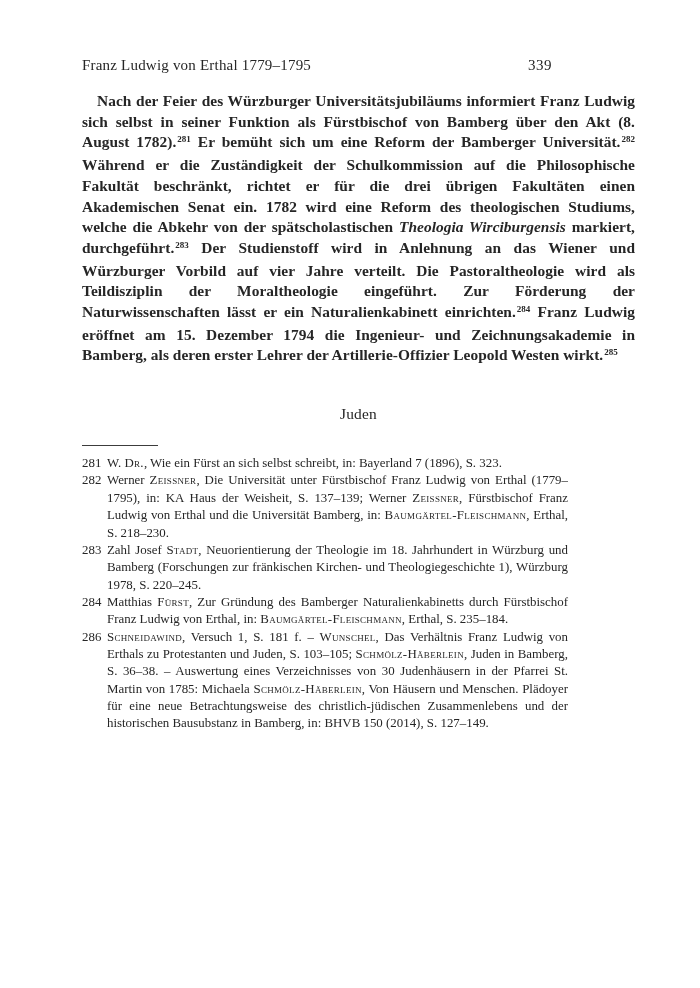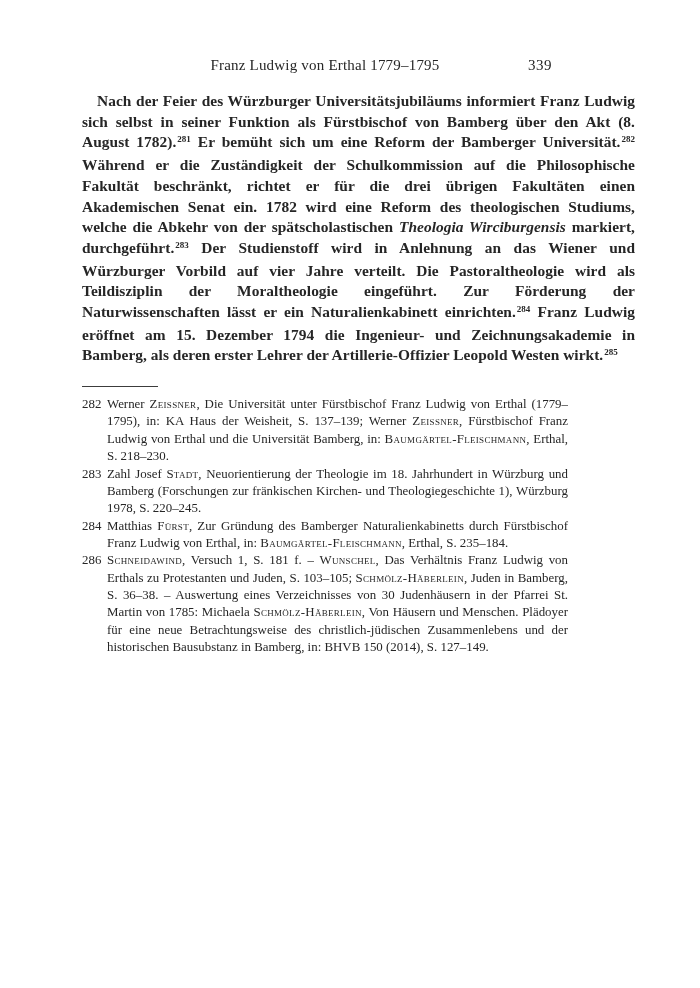--- a/index.html
+++ b/index.html
@@ -26,21 +26,20 @@
   .running-head {
     position: absolute;
     top: 57px;
     left: 82px;
     width: 486px;
     height: 20px;
     font-size: 15px;
   }
   .running-title {
     display: block;
-    text-align: center;
     letter-spacing: 0.2px;
   }
   .folio {
     position: absolute;
     top: 0;
     right: 16px;
     letter-spacing: 0.5px;
   }
 
   
@@ -108,25 +107,27 @@
 
   <div class="running-head">
     <span class="running-title">Franz Ludwig von Erthal 1779–1795</span>
     <span class="folio">339</span>
   </div>
 
   <div class="main">
 
     <p class="body-para"><span>Nach der Feier des Würzburger Universitätsjubiläums informiert Franz Ludwig sich selbst in seiner Funktion als Fürstbischof von Bamberg über den Akt (8. August 1782).</span><span class="sup">281</span><span> Er bemüht sich um eine Reform der Bamberger Universität.</span><span class="sup">282</span><span> Während er die Zuständigkeit der Schulkommission auf die Philosophische Fakultät beschränkt, richtet er für die drei übrigen Fakultäten einen Akademischen Senat ein. 1782 wird eine Reform des theologischen Studiums, welche die Abkehr von der spätscholastischen </span><span class="i">Theologia Wirciburgensis</span><span> markiert, durchgeführt.</span><span class="sup">283</span><span> Der Studienstoff wird in Anlehnung an das Wiener und Würzburger Vorbild auf vier Jahre verteilt. Die Pastoraltheologie wird als Teildisziplin der Moraltheologie eingeführt. Zur Förderung der Naturwissenschaften lässt er ein Naturalienkabinett einrichten.</span><span class="sup">284</span><span> Franz Ludwig eröffnet am 15. Dezember 1794 die Ingenieur- und Zeichnungsakademie in Bamberg, als deren erster Lehrer der Artillerie-Offizier Leopold Westen wirkt.</span><span class="sup">285</span></p>
 
+    <h2 class="section-heading">Juden</h2>
 
 
     <hr class="fn-sep">
 
     <div class="footnotes">
+        <div class="footnote"><span class="fn-num">281</span><span><span>W. </span><span class="sc">Dr.</span><span>, Wie ein Fürst an sich selbst schreibt, in: Bayerland 7 (1896), S. 323.</span></span></div>
         <div class="footnote"><span class="fn-num">282</span><span><span>Werner </span><span class="sc">Zeissner</span><span>, Die Universität unter Fürstbischof Franz Ludwig von Erthal (1779–1795), in: KA Haus der Weisheit, S. 137–139; Werner </span><span class="sc">Zeissner</span><span>, Fürstbischof Franz Ludwig von Erthal und die Universität Bamberg, in: </span><span class="sc">Baumgärtel-Fleischmann</span><span>, Erthal, S. 218–230.</span></span></div>
         <div class="footnote"><span class="fn-num">283</span><span><span>Zahl Josef </span><span class="sc">Stadt</span><span>, Neuorientierung der Theologie im 18. Jahrhundert in Würzburg und Bamberg (Forschungen zur fränkischen Kirchen- und Theologiegeschichte 1), Würzburg 1978, S. 220–245.</span></span></div>
         <div class="footnote"><span class="fn-num">284</span><span><span>Matthias </span><span class="sc">Fürst</span><span>, Zur Gründung des Bamberger Naturalienkabinetts durch Fürstbischof Franz Ludwig von Erthal, in: </span><span class="sc">Baumgärtel-Fleischmann</span><span>, Erthal, S. 235–184.</span></span></div>
         <div class="footnote"><span class="fn-num">286</span><span><span class="sc">Schneidawind</span><span>, Versuch 1, S. 181 f. – </span><span class="sc">Wunschel</span><span>, Das Verhältnis Franz Ludwig von Erthals zu Protestanten und Juden, S. 103–105; </span><span class="sc">Schmölz-Häberlein</span><span>, Juden in Bamberg, S. 36–38. – Auswertung eines Verzeichnisses von 30 Judenhäusern in der Pfarrei St. Martin von 1785: Michaela </span><span class="sc">Schmölz-Häberlein</span><span>, Von Häusern und Menschen. Plädoyer für eine neue Betrachtungsweise des christlich-jüdischen Zusammenlebens und der historischen Bausubstanz in Bamberg, in: BHVB 150 (2014), S. 127–149.</span></span></div>
       </div>
 
   </div>
 
 </div>
 

